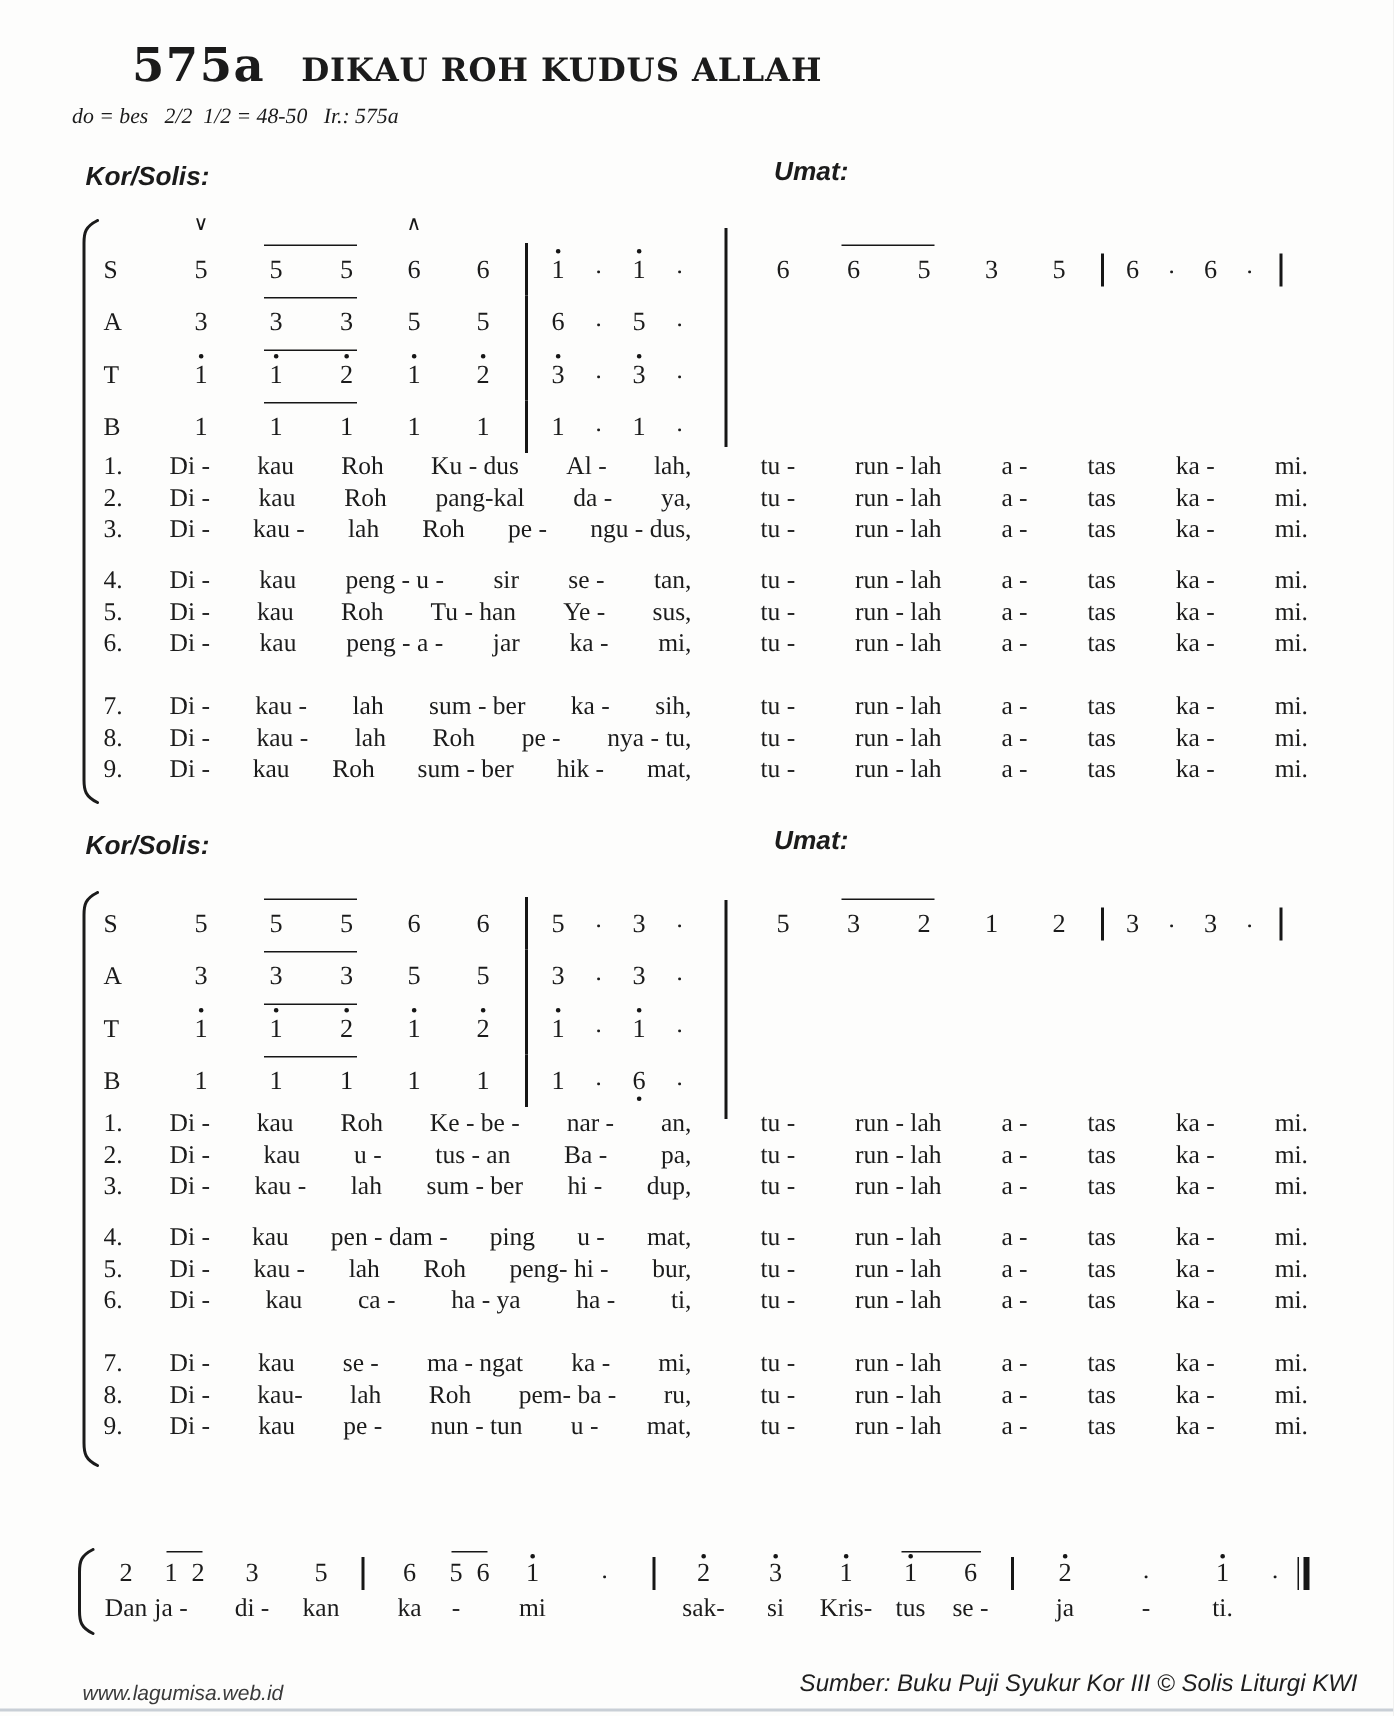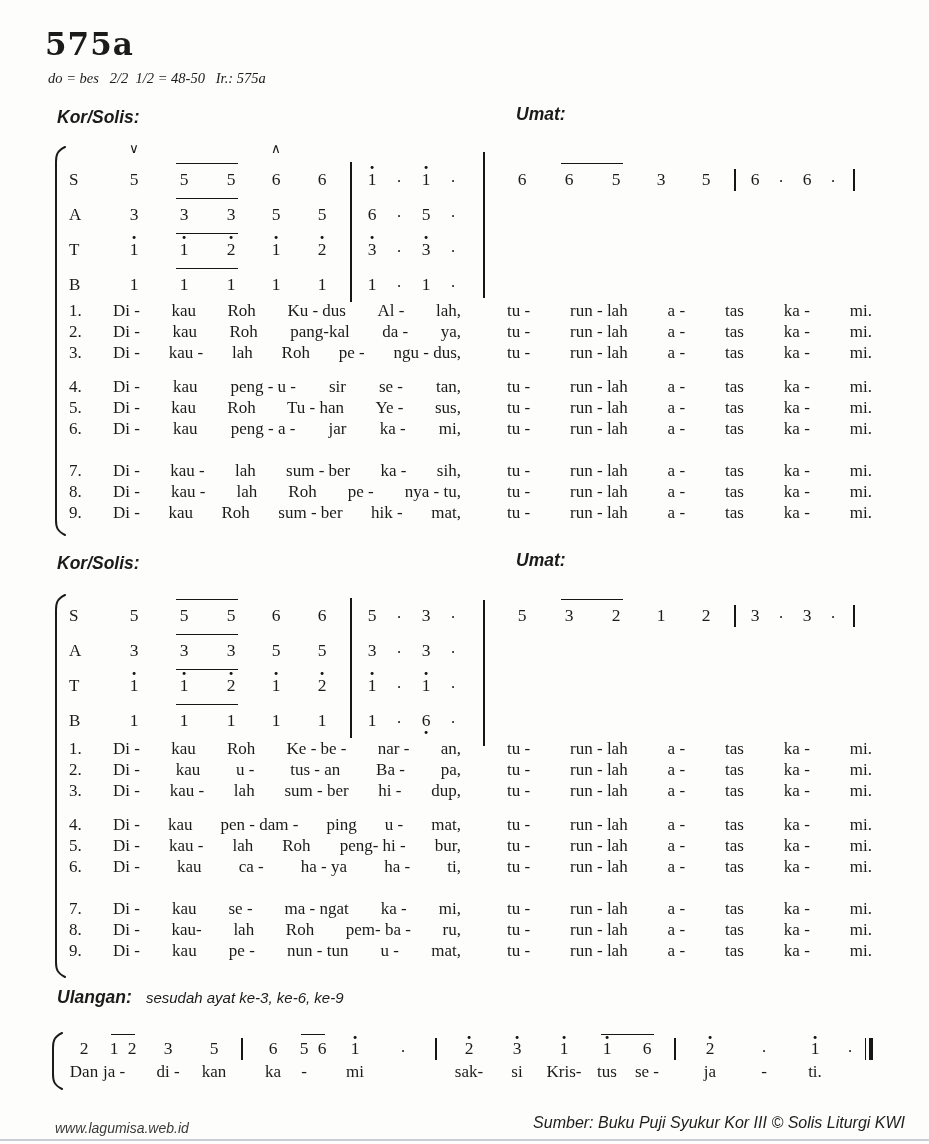--- a/index.html
+++ b/index.html
@@ -1,21 +1,21 @@
 <!DOCTYPE html>
 <html><head>
 <meta charset="utf-8">
 <style>
   html,body{margin:0;padding:0;background:#e8e8e8;}
   .page{position:relative;width:929px;height:1144px;background:#fdfdfc;
         font-family:"Liberation Serif",serif;color:#1b1b1b;overflow:hidden;margin:0 auto;}
   .abs{position:absolute;}
 
   
-  .title-row{display:flex;align-items:baseline;gap:24px;}
+  .title-row{display:flex;align-items:baseline;gap:24px;margin-left:43px;}
   .hymn-num{font-size:31px;font-weight:bold;letter-spacing:1px;font-family:"DejaVu Serif",serif;}
   .hymn-title{font-size:21.5px;font-weight:bold;letter-spacing:.6px;margin:0;font-family:"DejaVu Serif",serif;}
   .credits{text-align:right;font-size:15.5px;line-height:30px;}
   .tempo{font-style:italic;font-size:14.5px;white-space:pre;}
 
   
   .part-label{font-family:"Liberation Sans",sans-serif;font-weight:bold;font-style:italic;font-size:17.5px;}
 
   
   .voice-row{position:absolute;height:35px;left:55px;width:830px;}
@@ -60,20 +60,21 @@
   .fsrc{font-family:"Liberation Sans",sans-serif;font-style:italic;font-size:16px;color:#1e1e1e;}
   .bottom-rule{position:absolute;left:0;top:1139px;width:929px;height:1.5px;background:#c9cfd6;}
 </style>
 </head>
 <body>
 
 <div class="page">
 
   <div class="abs title-row" style="left:45px;top:26px;">
     <span class="hymn-num">575a</span>
+    <h1 class="hymn-title">DIKAU ROH KUDUS ALLAH</h1>
   </div>
 
   <div class="abs credits" style="right:41px;top:30px;">
   </div>
 
   <div class="abs tempo" style="left:48px;top:70px;">do = bes   2/2  1/2 = 48-50   Ir.: 575a</div>
 
   <div id="music-root">
       <div>
         <span class="part-label abs" style="left: 57px; top: 107px;">Kor/Solis:</span>
@@ -926,21 +927,18 @@
             <div class="fbar">
               <div class="barv"></div>
               <div class="barv thick"></div>
             </div>
           </div>
           <div class="lyr" style="width: 18px;"></div>
         </div>
       </div>
     </div>
 
-  <div class="abs ul-head" style="left:57px;top:987px;">
-    <span class="part-label">Ulangan:</span><span class="note-txt">sesudah ayat ke-3, ke-6, ke-9</span>
-  </div>
 
   <div class="abs furl" style="left:55px;top:1120px;">www.lagumisa.web.id</div>
   <div class="abs fsrc" style="right:24px;top:1114px;">Sumber: Buku Puji Syukur Kor III © Solis Liturgi KWI</div>
   <div class="bottom-rule"></div>
 
 </div>
 
 </body></html>

